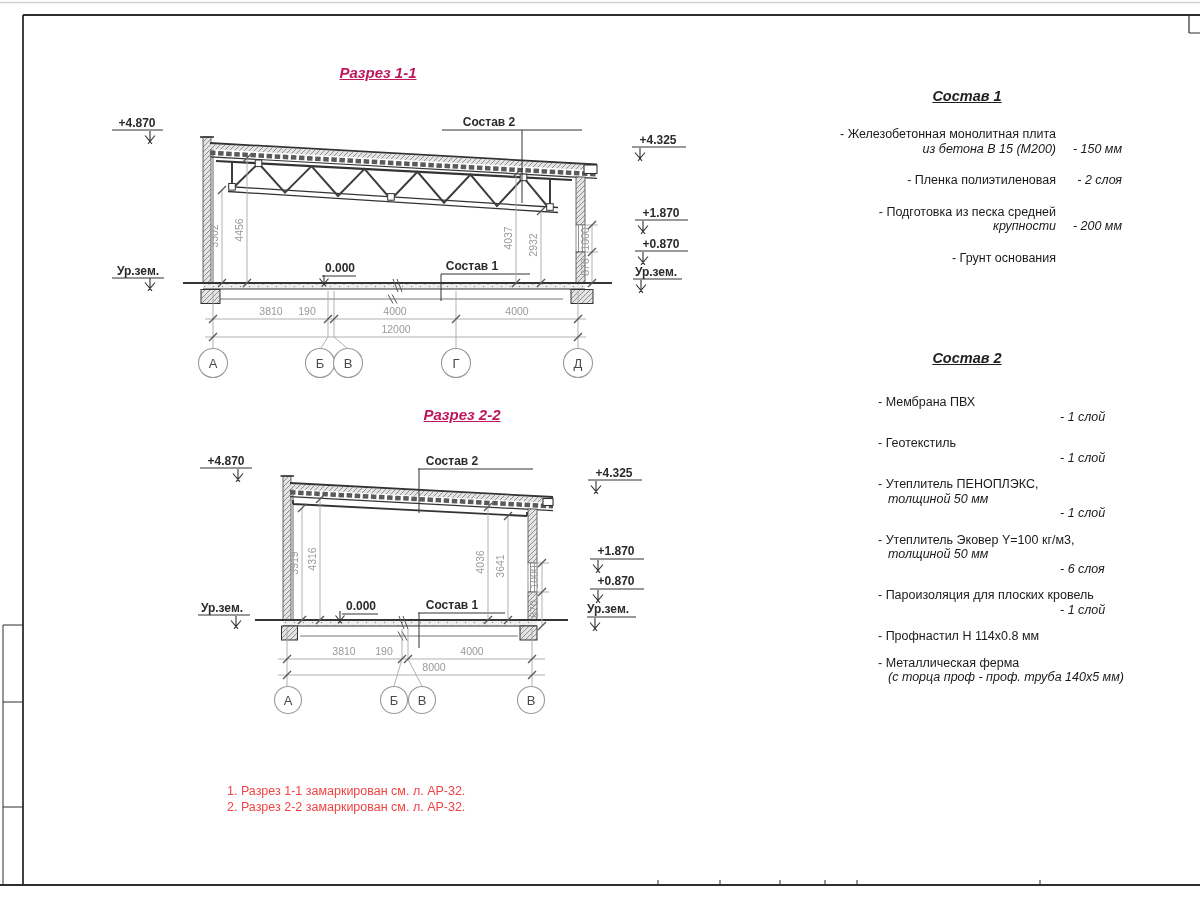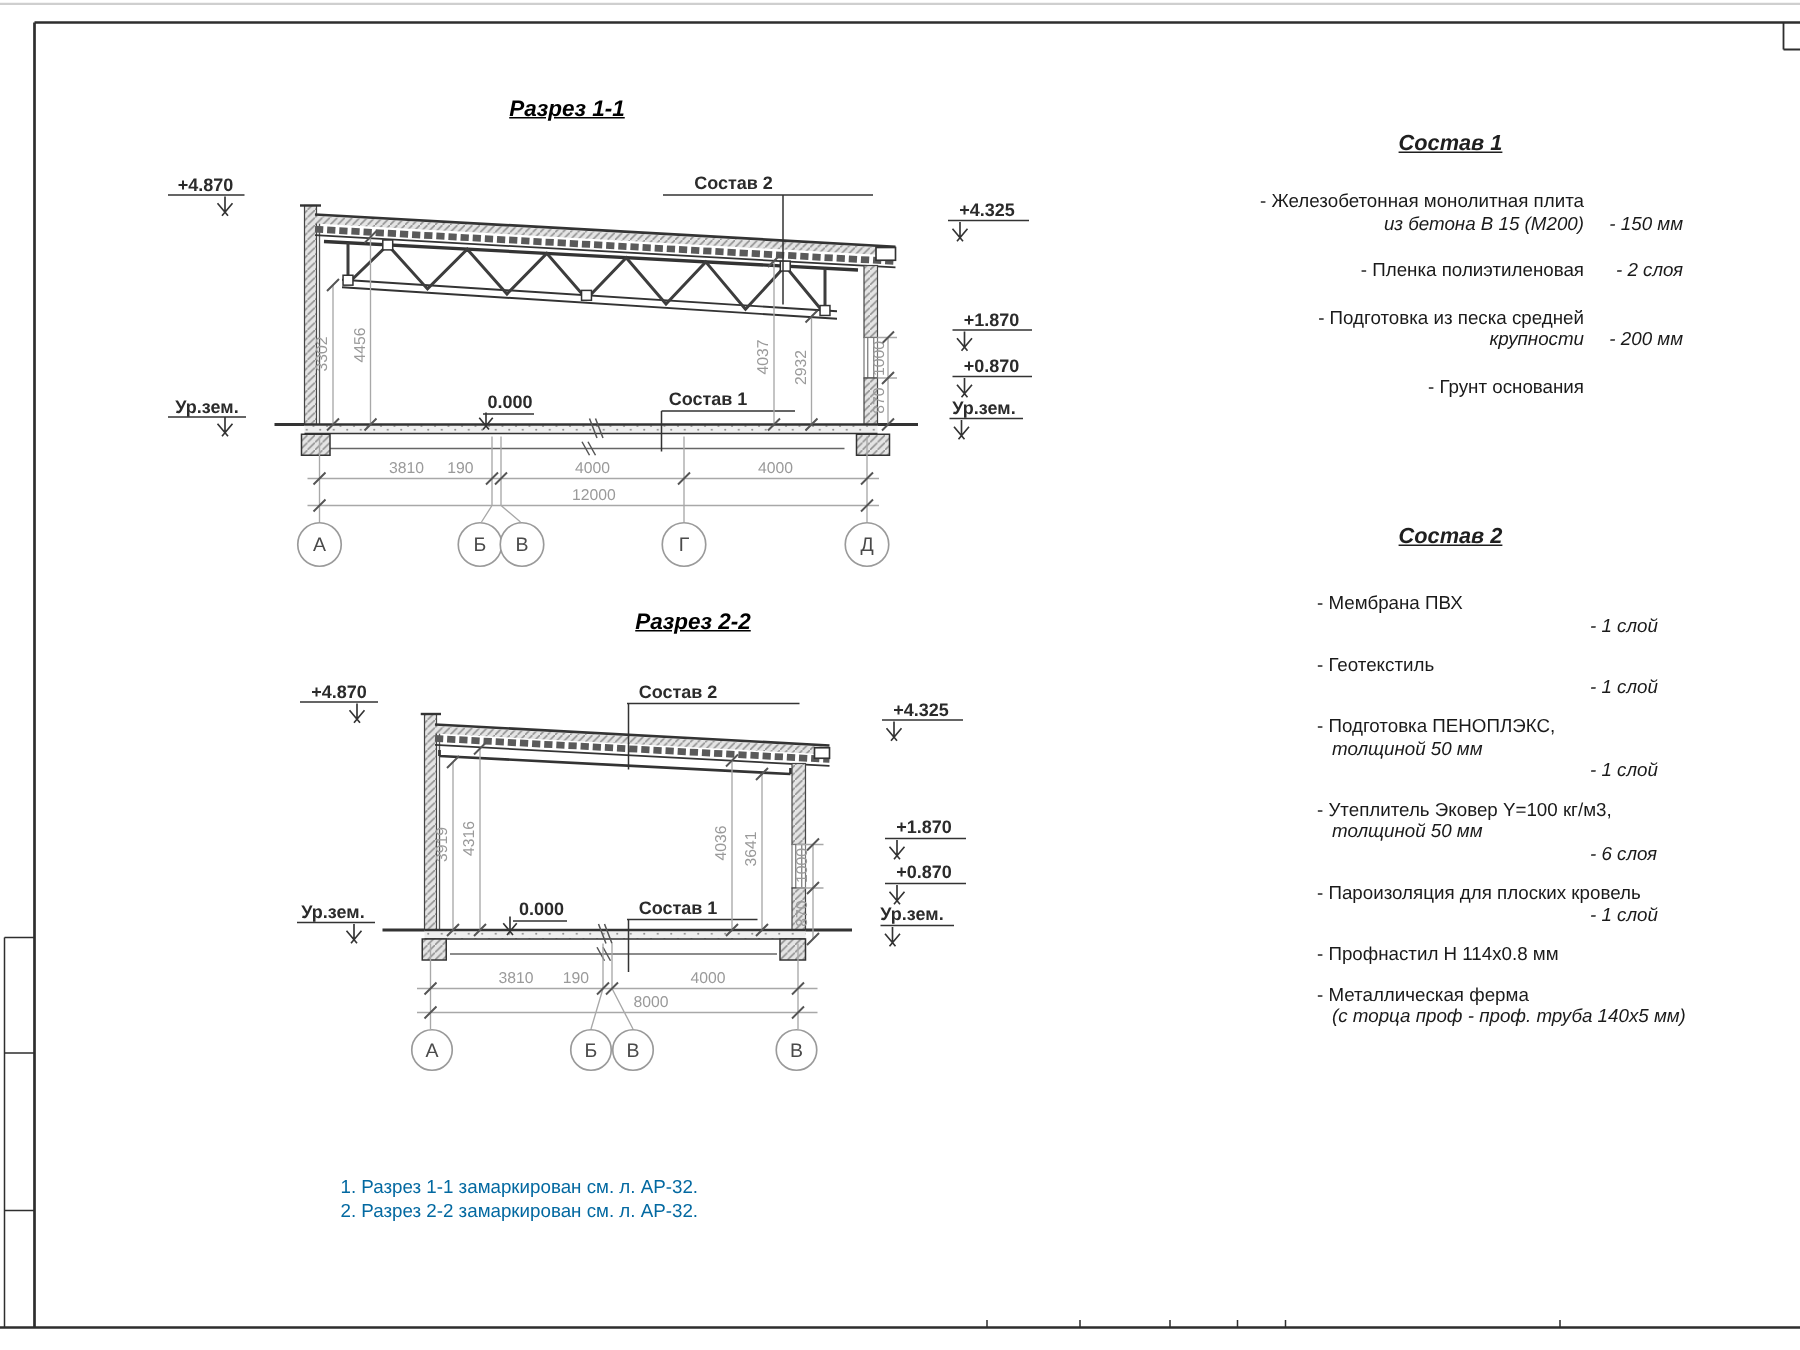--- a/index.html
+++ b/index.html
@@ -9,42 +9,42 @@
 
   
   .dimtxt { font-size:10.5px; fill:#9a9a9a; }
   .axtxt  { font-size:13px;  fill:#4a4a4a; }
   .lbl    { font-size:12px;  font-weight:600; fill:#2b2b2b; }
   .elev   { font-size:12px;  font-weight:600; fill:#2b2b2b; }
 
   
   .dwg-title { position:absolute; width:130px; text-align:center;
                font-size:15px; font-style:italic; font-weight:700;
-               color:#000000; text-decoration:underline; }
+               color:#be185d; text-decoration:underline; }
   #t1 { left:313px; top:64px; }
   #t2 { left:397px; top:406px; }
 
   
   .comp { position:absolute; left:808px; width:318px; color:#1a1a1a; font-size:12.5px; }
   #comp1 { top:88px; }
   #comp2 { top:350px; }
   .comp-title { text-align:center; font-size:14.5px; font-style:italic; font-weight:700;
                 text-decoration:underline; color:#1f1f1f; }
   #comp1 .comp-title { margin-bottom:23px; }
   #comp2 .comp-title { margin-bottom:29px; }
   .comp-item { display:flex; align-items:flex-end; }
   #comp1 .comp-item { margin-bottom:17px;text-align:right; }
   #comp2 .comp-item { margin-bottom:12px;flex-direction:column; }
   .it  { width:248px; line-height:14.5px; }
   .it .l2 { padding-left:10px;font-style:italic; }
   .val { width:66px; line-height:14.5px;font-style:italic; }
 
   
   .notes { position:absolute; left:227px; top:784px; font-size:12.5px;
-           line-height:15.5px; color:#0369a1; }
+           line-height:15.5px; color:#ef4444; }
 </style>
 </head>
 <body>
 
 <div class="sheet">
 
   <svg width="1200" height="900" viewBox="0 0 1200 900" style="position:absolute;left:0;top:0;">
     <defs>
       <pattern id="ph" patternUnits="userSpaceOnUse" width="5" height="5">
         <rect width="5" height="5" fill="#e4e4e4"></rect>
@@ -288,21 +288,21 @@
       <div class="val">- 1 слой</div>
     </div>
     <div class="comp-item">
       <div class="it">
           <div class="l1">- Геотекстиль</div>
         </div>
       <div class="val">- 1 слой</div>
     </div>
     <div class="comp-item">
       <div class="it">
-        <div class="l1">- Подготовка ПЕНОПЛЭКС,</div>
+        <div class="l1">- Утеплитель ПЕНОПЛЭКС,</div>
         <div class="l2">толщиной 50 мм</div>
       </div>
       <div class="val">- 1 слой</div>
     </div>
     <div class="comp-item">
       <div class="it">
         <div class="l1">- Утеплитель Эковер Y=100 кг/м3,</div>
         <div class="l2">толщиной 50 мм</div>
       </div>
       <div class="val">- 6 слоя</div>

